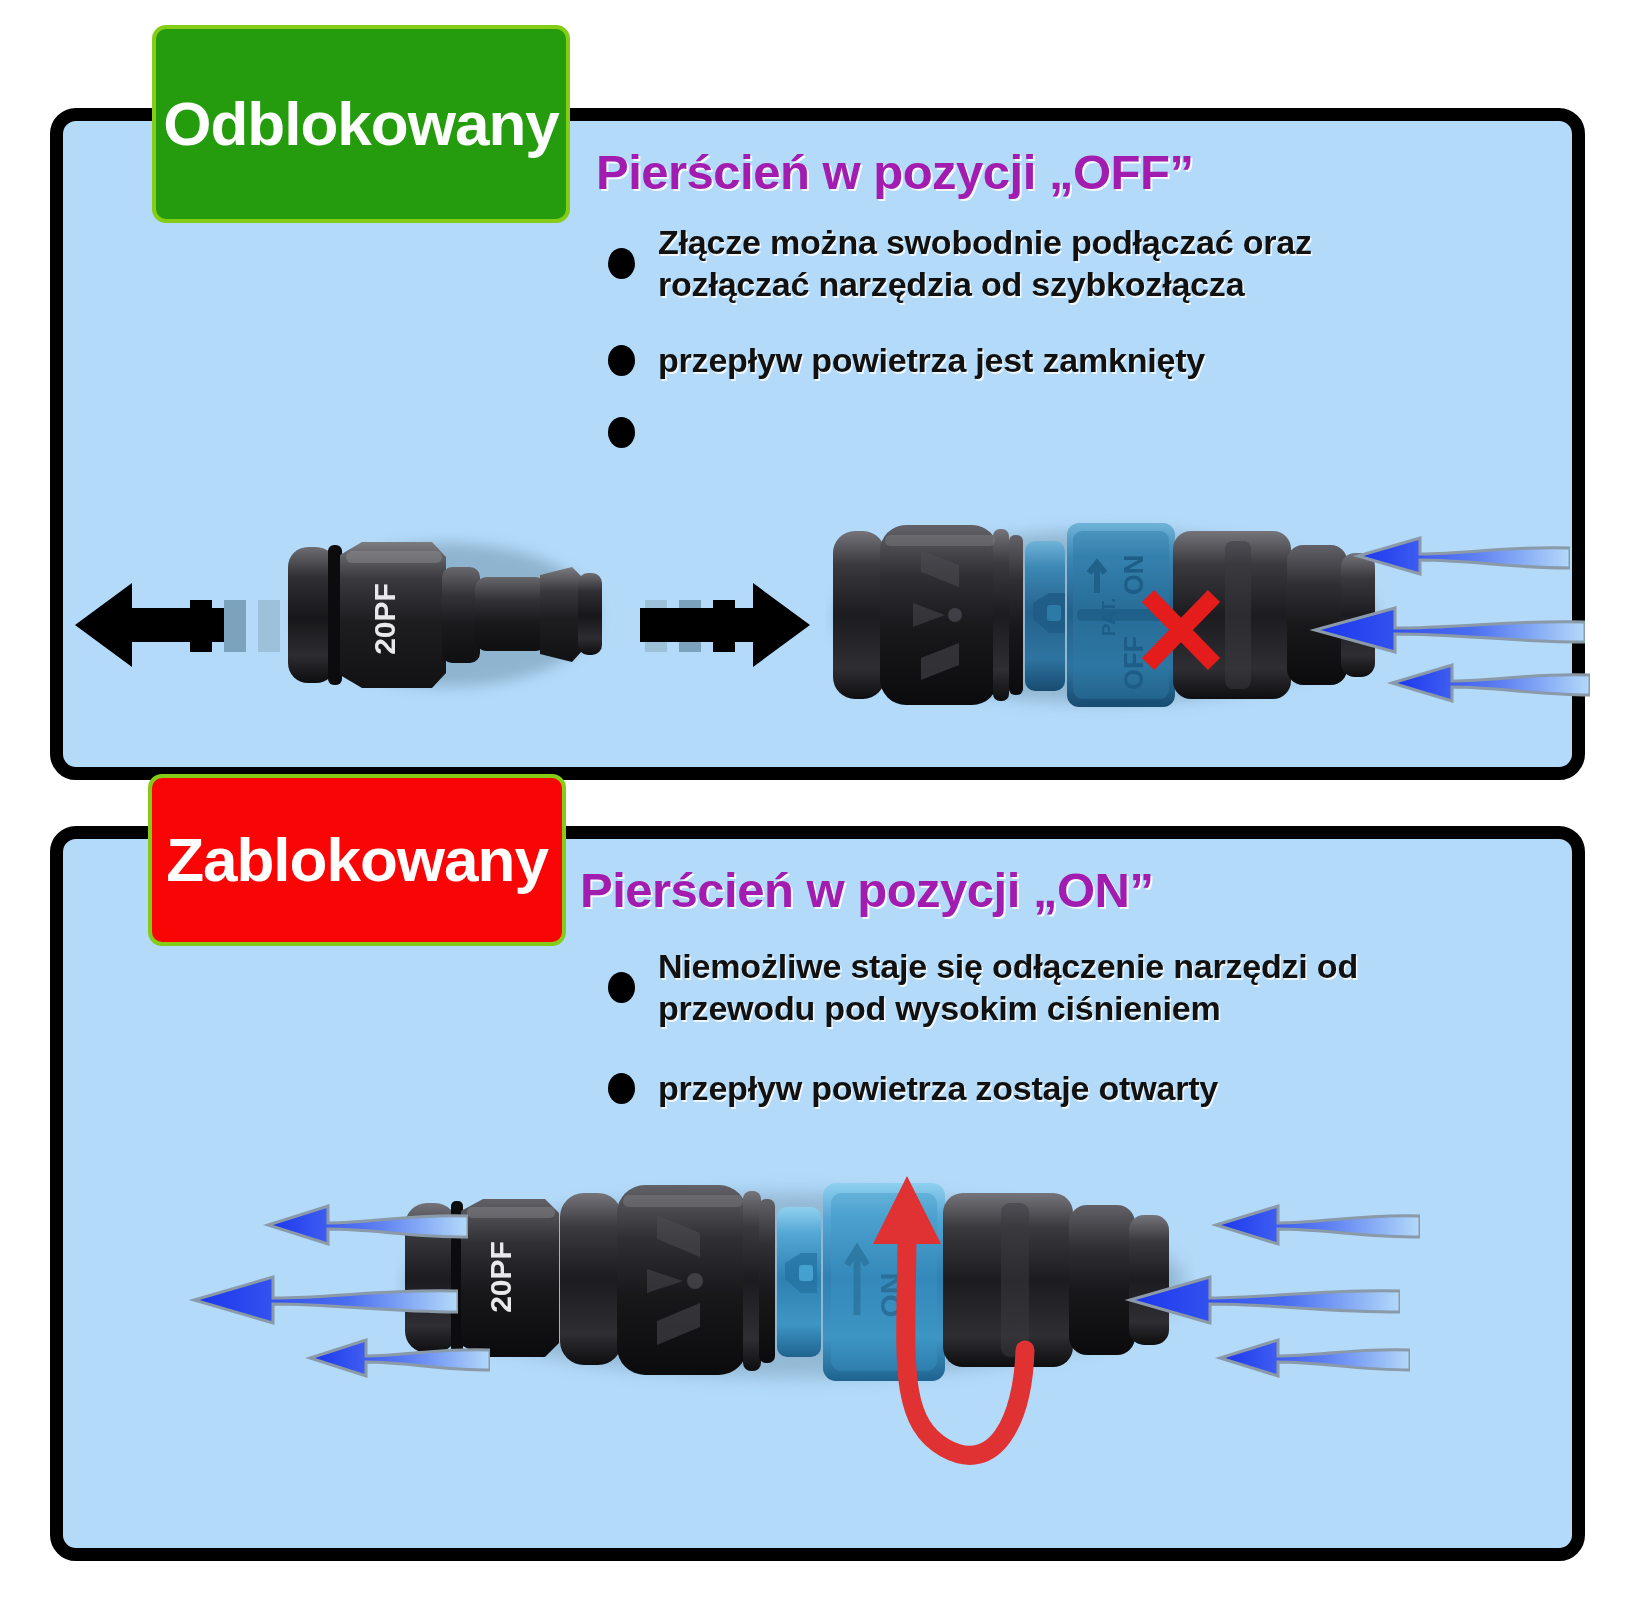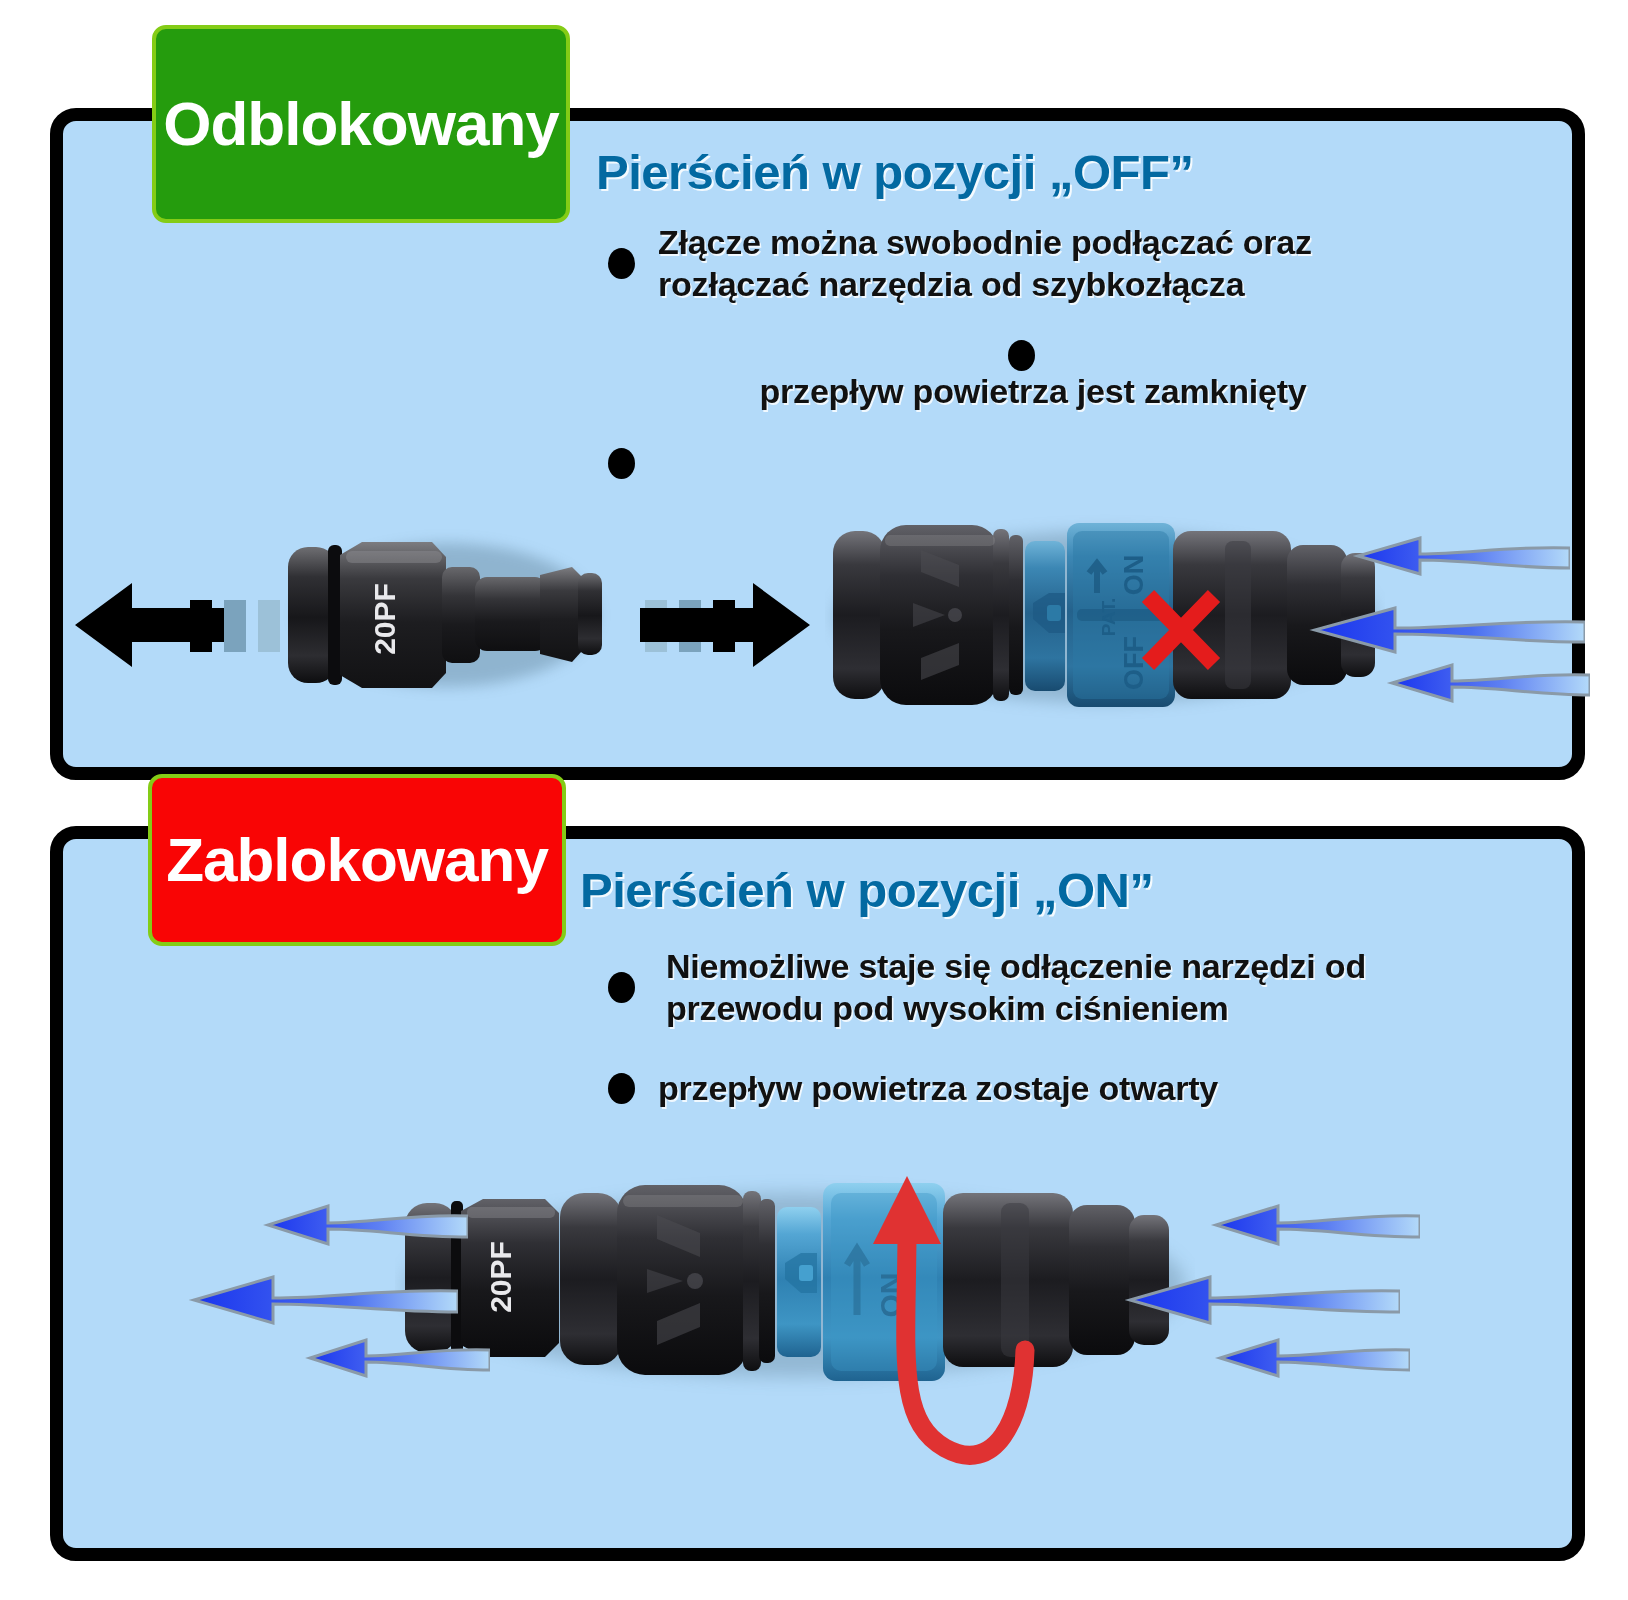--- a/index.html
+++ b/index.html
@@ -18,21 +18,21 @@
          display:flex;align-items:center;justify-content:center;
          box-sizing:border-box;z-index:40;}
   .badge span{color:#ffffff;font-weight:bold;line-height:1;
               letter-spacing:-1px;white-space:nowrap;}
   #badge-unlocked{left:152px;top:25px;width:418px;height:198px;background:#259c0d;}
   #badge-unlocked span{font-size:62px;}
   #badge-locked{left:148px;top:774px;width:418px;height:172px;background:#f90505;}
   #badge-locked span{font-size:62px;}
 
   
-  .heading{position:absolute;font-size:49px;font-weight:bold;color:#0369a1;
+  .heading{position:absolute;font-size:49px;font-weight:bold;color:#a21caf;
            white-space:nowrap;letter-spacing:-0.5px;
            text-shadow:2px 2px 0 rgba(255,255,255,.85);z-index:20;}
   #heading-off{left:596px;top:144px;}
   #heading-on{left:580px;top:862px;}
 
   
   .bullets{position:absolute;z-index:20;}
   #bullets-top{left:608px;top:222px;width:850px;}
   #bullets-bottom{left:608px;top:946px;width:880px;}
   .bullet{position:relative;display:flex;align-items:center;
@@ -62,21 +62,21 @@
 
   <div class="panel" id="panel-top"></div>
 
   <div class="heading" id="heading-off">Pierścień  w pozycji „OFF”</div>
 
   <div class="bullets" id="bullets-top">
     <div class="bullet">
       <div class="dot"></div>
       <div class="btext">Złącze można swobodnie podłączać oraz rozłączać narzędzia od szybkozłącza</div>
     </div>
-    <div class="bullet" style="margin-bottom:36px;flex-direction:column;">
+    <div class="bullet" style="margin-bottom:36px;">
       <div class="dot"></div>
       <div class="btext">przepływ powietrza jest zamknięty</div>
     </div>
     <div class="bullet">
       <div class="dot"></div>
     </div>
   </div>
 
   <svg class="blkarrow" style="left:70px;top:575px;" width="175" height="100" viewBox="0 0 175 100">
     <path d="M5 50 L62 8 L62 33 L175 33 L175 67 L62 67 L62 92 Z" fill="#000"></path>
@@ -241,21 +241,21 @@
 
   <div class="badge" id="badge-unlocked">
     <span>Odblokowany</span>
   </div>
 
   <div class="panel" id="panel-bottom"></div>
 
   <div class="heading" id="heading-on">Pierścień w pozycji „ON”</div>
 
   <div class="bullets" id="bullets-bottom">
-    <div class="bullet" style="margin-bottom:38px;gap:8px;">
+    <div class="bullet" style="margin-bottom:38px;">
       <div class="dot"></div>
       <div class="btext">Niemożliwe staje się odłączenie narzędzi od przewodu pod wysokim ciśnieniem</div>
     </div>
     <div class="bullet">
       <div class="dot"></div>
       <div class="btext">przepływ powietrza zostaje otwarty</div>
     </div>
   </div>
 
   <svg class="art" style="left:395px;top:1145px;" width="800" height="270" viewBox="0 0 800 270">

